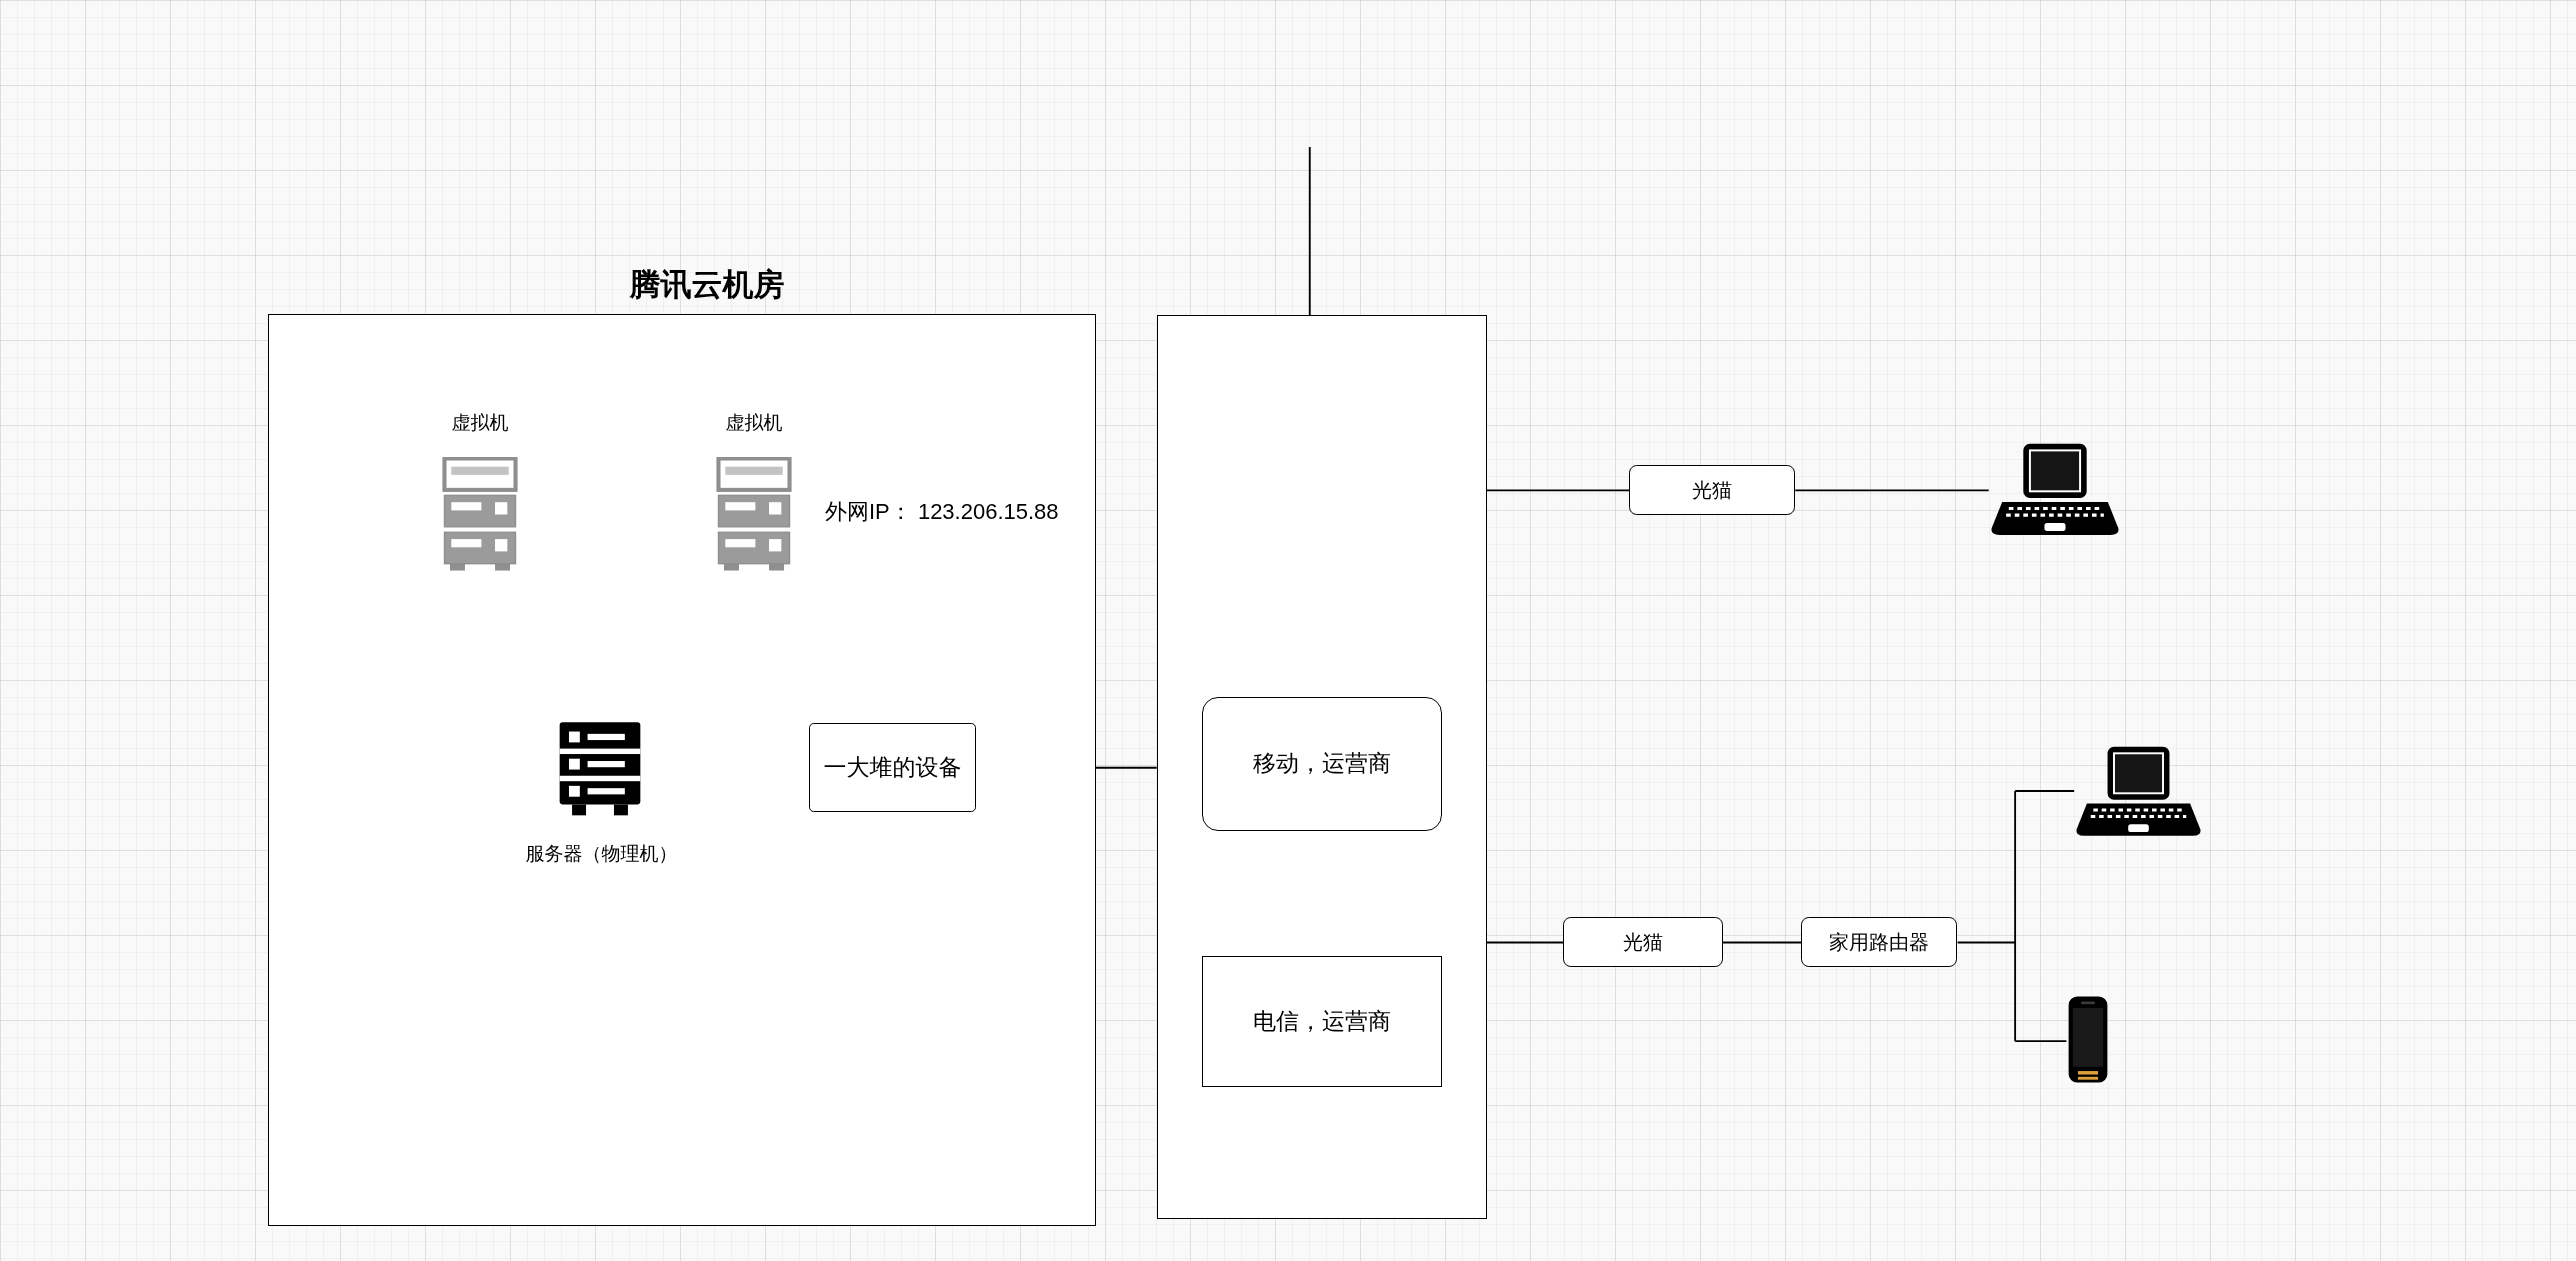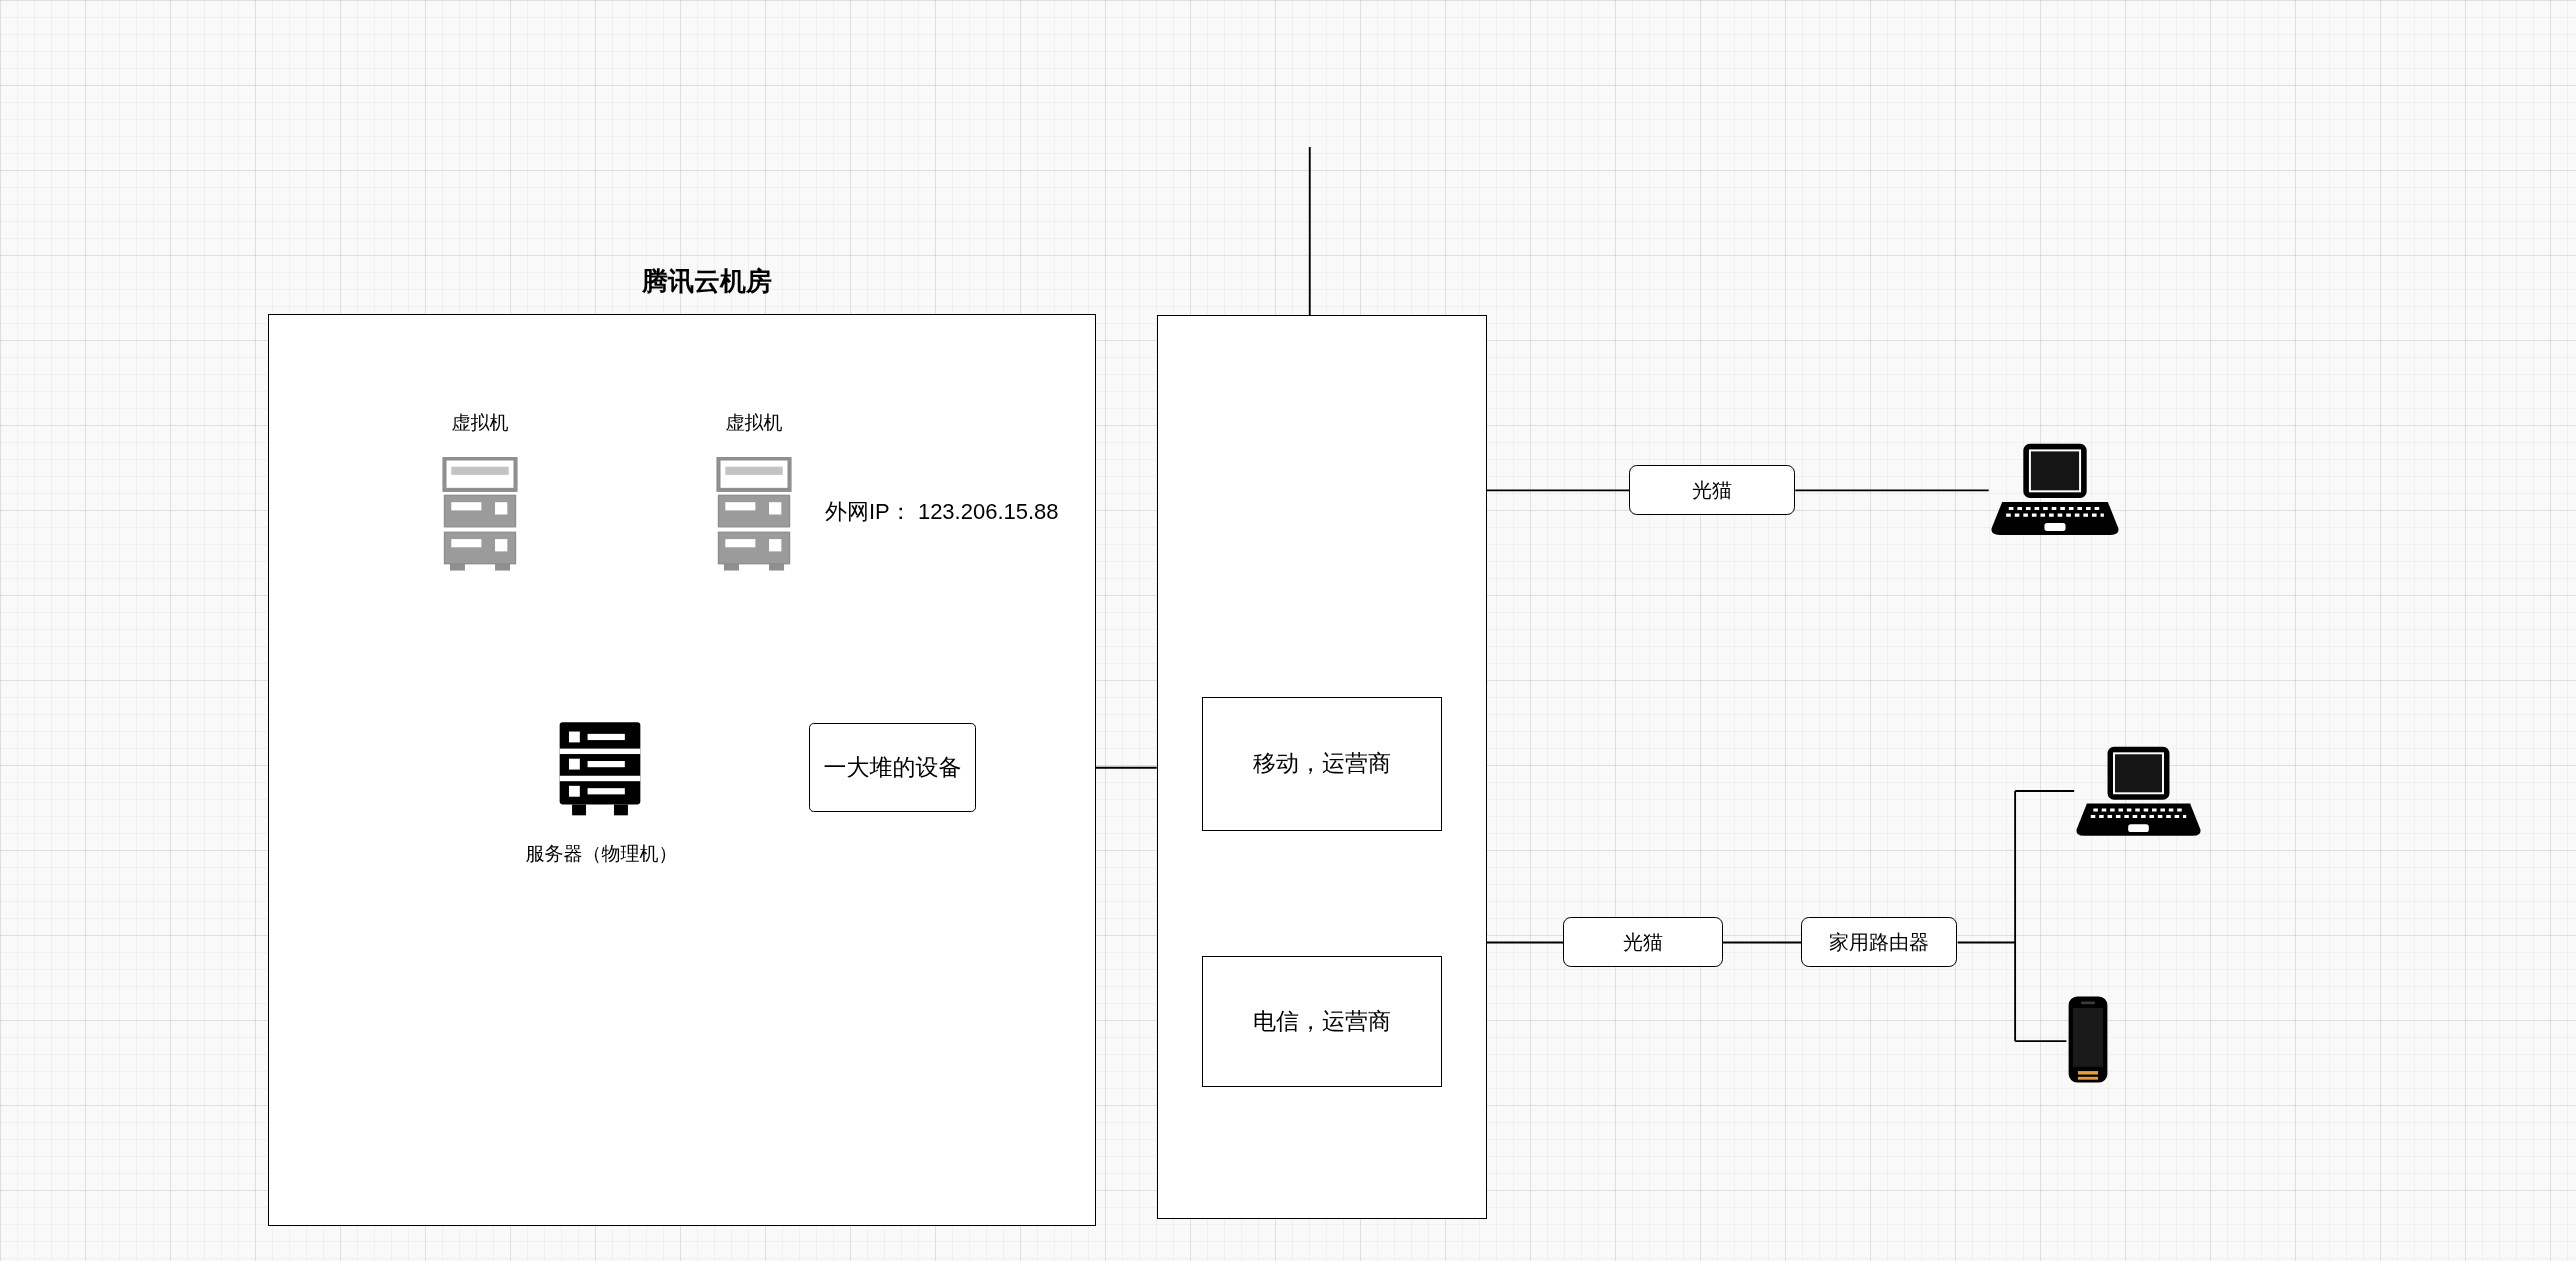--- a/index.html
+++ b/index.html
@@ -33,21 +33,21 @@
     font-size:23px;
     line-height:1.3;
   }
   .node.small { font-size:20px; border-radius:7.8px; border-width:1.6px; }
   .label {
     position:absolute;
     text-align:center;
     font-size:19px;
     white-space:nowrap;
   }
-  .title { font-size:26px; font-weight:600; }
+  .title { font-size:31px; font-weight:600; }
   .icon-wrap { position:absolute; line-height:0; }
   .cloud-node { position:absolute; }
   .cloud-node .cloud-label {
     position:absolute; inset:0;
     display:flex; align-items:center; justify-content:center;
     font-size:24px;
   }
 </style>
 </head>
 <body>
@@ -131,21 +131,21 @@
     </svg>
   </div>
   <div class="label" style="left:446px; top:841px; width:311px;">服务器（物理机）</div>
 
   <div class="node" style="left:809px; top:723px; width:167px; height:89px; border-radius:4.7px;">
     <span>一大堆的设备</span>
   </div>
 
   <div class="frame" style="left:1157px; top:315px; width:330px; height:904px;"></div>
 
-  <div class="node" style="left:1202px; top:697px; width:240px; height:134px;">
+  <div class="node" style="left:1202px; top:697px; width:240px; height:134px;border-radius:16px;">
     <span>移动，运营商</span>
   </div>
   <div class="node" style="left:1202px; top:924px; width:240px; height:131px;margin-top:32px;">
     <span>电信，运营商</span>
   </div>
 
   <div class="node small" style="left:1629px; top:465px; width:166px; height:50px;">
     <span>光猫</span>
   </div>
 

